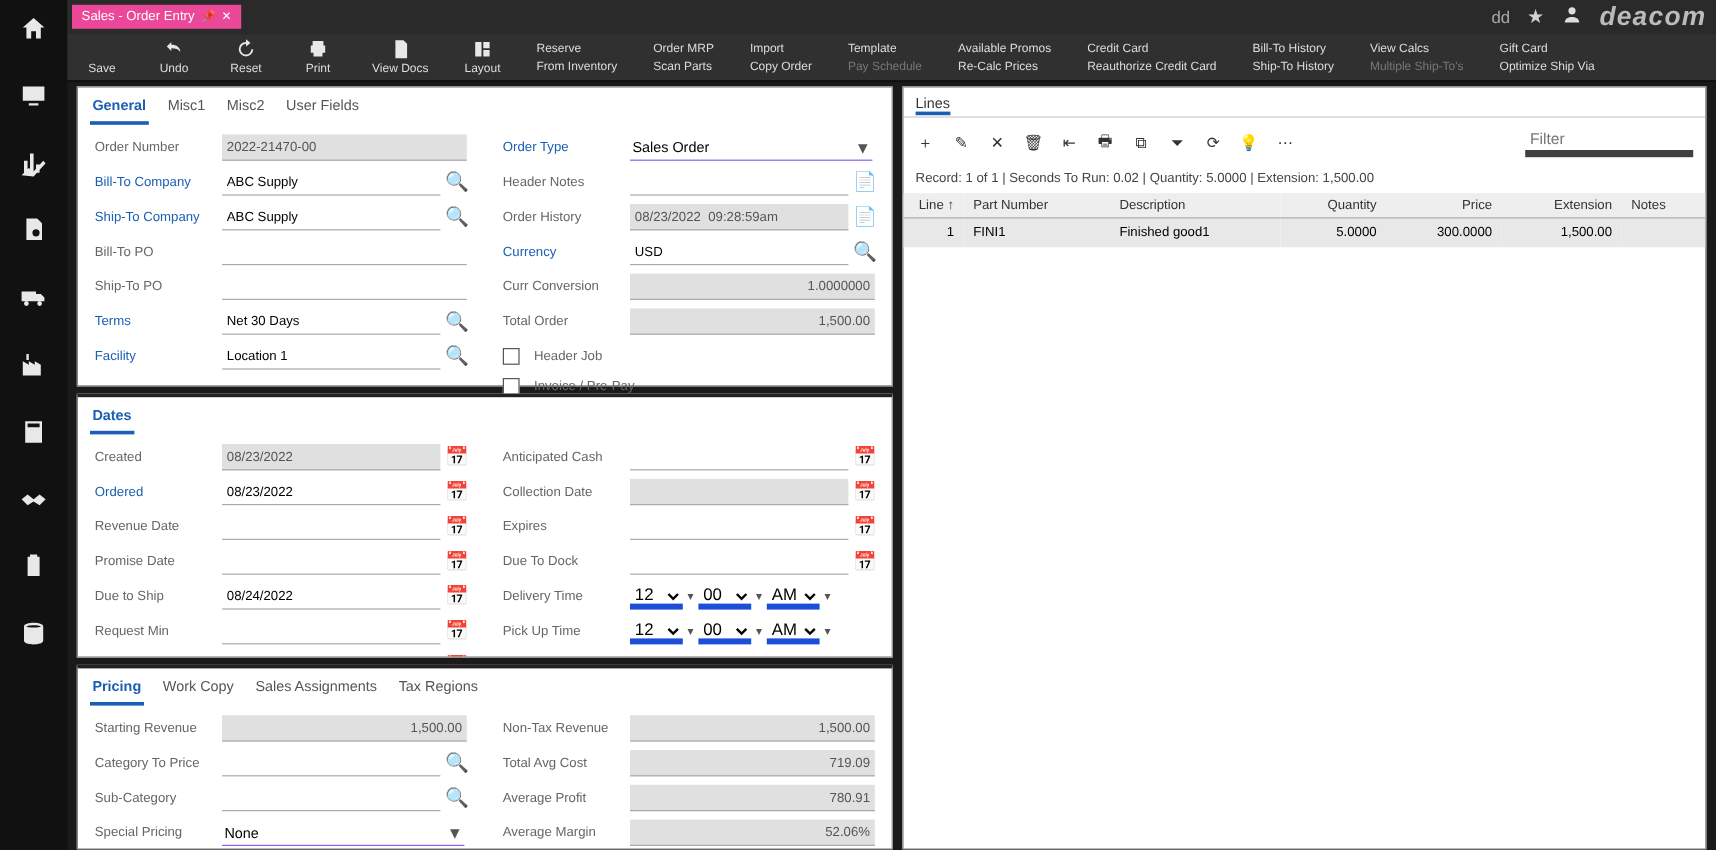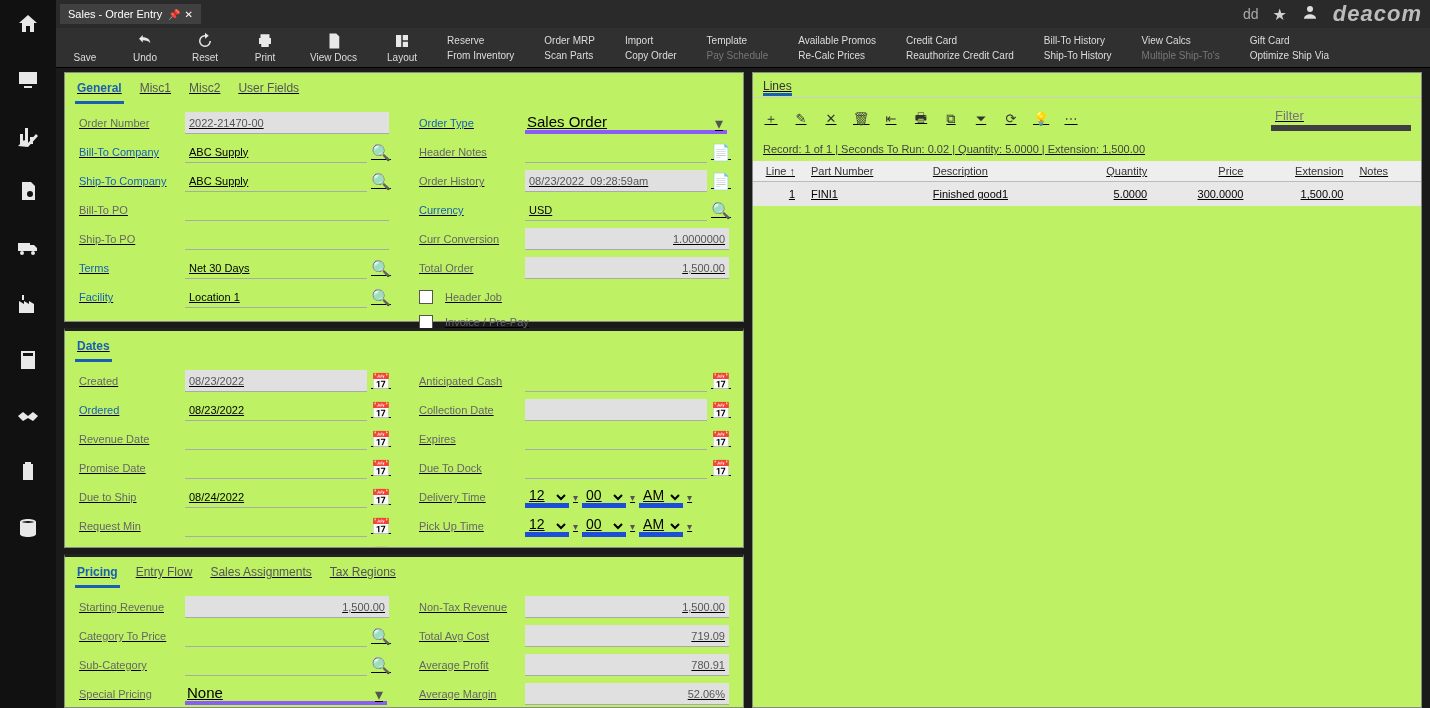--- a/index.html
+++ b/index.html
@@ -1,20 +1,20 @@
 <!DOCTYPE html>
 <html><head>
 <meta charset="utf-8">
 <style>
 * { box-sizing: border-box; margin: 0; padding: 0; font-family: Arial, sans-serif; }
 body { width: 1430px; height: 708px; background: #1a1a1a; overflow: hidden; position: relative; }
 
 
 .topbar { height: 28px; background: #2a2a2a; display: flex; align-items: center; padding: 0 8px; }
-.top-tab { background: #404040; color: #fff; font-size: 11px; padding: 4px 8px; display: flex; align-items: center; gap: 6px; margin-left: 52px; }
+.top-tab { background: #ec4899; color: #fff; font-size: 11px; padding: 4px 8px; display: flex; align-items: center; gap: 6px; margin-left: 52px; }
 .top-tab .icons { display: flex; gap: 4px; }
 .top-tab .icons span { cursor: pointer; font-size: 10px; }
 .top-right { margin-left: auto; display: flex; align-items: center; gap: 14px; color: #d0d0d0; font-size: 16px; }
 .brand { color: #bbb; font-size: 22px; font-weight: bold; letter-spacing: 1px; font-style: italic; }
 
 
 .leftnav { position: absolute; top: 0; left: 0; width: 56px; height: 708px; background: #111; display: flex; flex-direction: column; align-items: center; padding-top: 10px; gap: 28px; }
 .leftnav .nav-ico { width: 28px; height: 28px; color: #fff; display: flex; align-items: center; justify-content: center; cursor: pointer; }
 .leftnav svg { width: 24px; height: 24px; fill: #e8e8e8; }
 
@@ -24,35 +24,35 @@
 .ribbon .rcol svg { width: 18px; height: 18px; fill: #e8e8e8; }
 .ribbon .textcol { display: flex; flex-direction: column; gap: 4px; }
 .ribbon .textcol span { color: #ddd; font-size: 10px; cursor: pointer; white-space: nowrap; }
 .ribbon .textcol span.dim { color: #777; }
 
 
 .content { margin-left: 56px; height: calc(708px - 28px - 40px); display: flex; gap: 8px; padding: 4px 8px 0 8px; }
 .leftpanes { width: 680px; display: flex; flex-direction: column; gap: 6px; }
 .rightpane { flex: 1; }
 
-.panel { background: #bef264; border: 1px solid #888; position: relative; text-decoration: underline; }
+.panel { background: #ffffff; border: 1px solid #888; position: relative; }
 .panel.dark-border { border-top: 3px solid #222; }
 .tabs { display: flex; gap: 14px; padding: 4px 10px 0 10px; font-size: 12px; color: #555; }
 .tabs .tab { padding: 4px 2px 6px 2px; cursor: pointer; }
 .tabs .tab.active { color: #1a5fb4; border-bottom: 3px solid #1a5fb4; font-weight: bold; }
 
 .form-grid { padding: 8px 14px 14px 14px; display: grid; grid-template-columns: 1fr 1fr; column-gap: 30px; row-gap: 7px; }
 .form-row { display: flex; align-items: center; gap: 6px; }
 .form-row label { width: 100px; font-size: 11px; color: #666; flex-shrink: 0; }
 .form-row label.link { color: #1a5fb4; cursor: pointer; }
 .form-row .inp { flex: 1; height: 22px; border: none; border-bottom: 1px solid #aaa; background: transparent; font-size: 11px; padding: 0 4px; }
 .form-row .inp.ro { background: #e0e0e0; color: #555; }
 .form-row .inp.right { text-align: right; }
 .form-row .ico { width: 16px; height: 16px; display: flex; align-items: center; justify-content: center; color: #555; cursor: pointer; flex-shrink: 0; }
-.form-row .sel { flex: 1; height: 22px; border: none; border-bottom: 4px solid #8b5cf6; background: transparent; font-size: 15px; padding: 0 2px; appearance: none; }
+.form-row .sel { flex: 1; height: 22px; border: none; border-bottom: 1px solid #8b5cf6; background: transparent; font-size: 12px; padding: 0 2px; appearance: none; }
 .form-row .chev { width: 14px; color: #555; pointer-events: none; margin-left: -18px; }
 .form-row.chk label { width: auto; }
 .chkbox { width: 14px; height: 14px; border: 1.5px solid #555; background: #fff; cursor: pointer; margin-right: 6px; }
 
 .time-row { display: flex; align-items: center; gap: 4px; }
 .time-row select { width: 44px; height: 22px; border: none; border-bottom: 5px solid #1d4ed8; background: transparent; font-size: 14px; }
 .time-row .tchev { font-size: 10px; color: #555; }
 
 
 .lines-title { padding: 6px 10px 4px 10px; font-size: 12px; color: #333; border-bottom: 1px solid #ccc; }
@@ -400,21 +400,21 @@
         <div class="form-row">
             <select class="sel ro" disabled=""><option>Days</option></select>
             <span class="chev">▾</span>
           </div>
       </div>
     </div>
 
     <div class="panel p3 dark-border">
       <div class="tabs">
         <div class="tab active">Pricing</div>
-        <div class="tab">Entry Flow</div>
+        <div class="tab">Work Copy</div>
         <div class="tab">Sales Assignments</div>
         <div class="tab">Tax Regions</div>
       </div>
       <div class="form-grid">
         <div class="form-row">
             <label>Starting Revenue</label>
             <input class="inp ro right" value="1,500.00" style="">
           </div>
         <div class="form-row">
             <label>Non-Tax Revenue</label>

